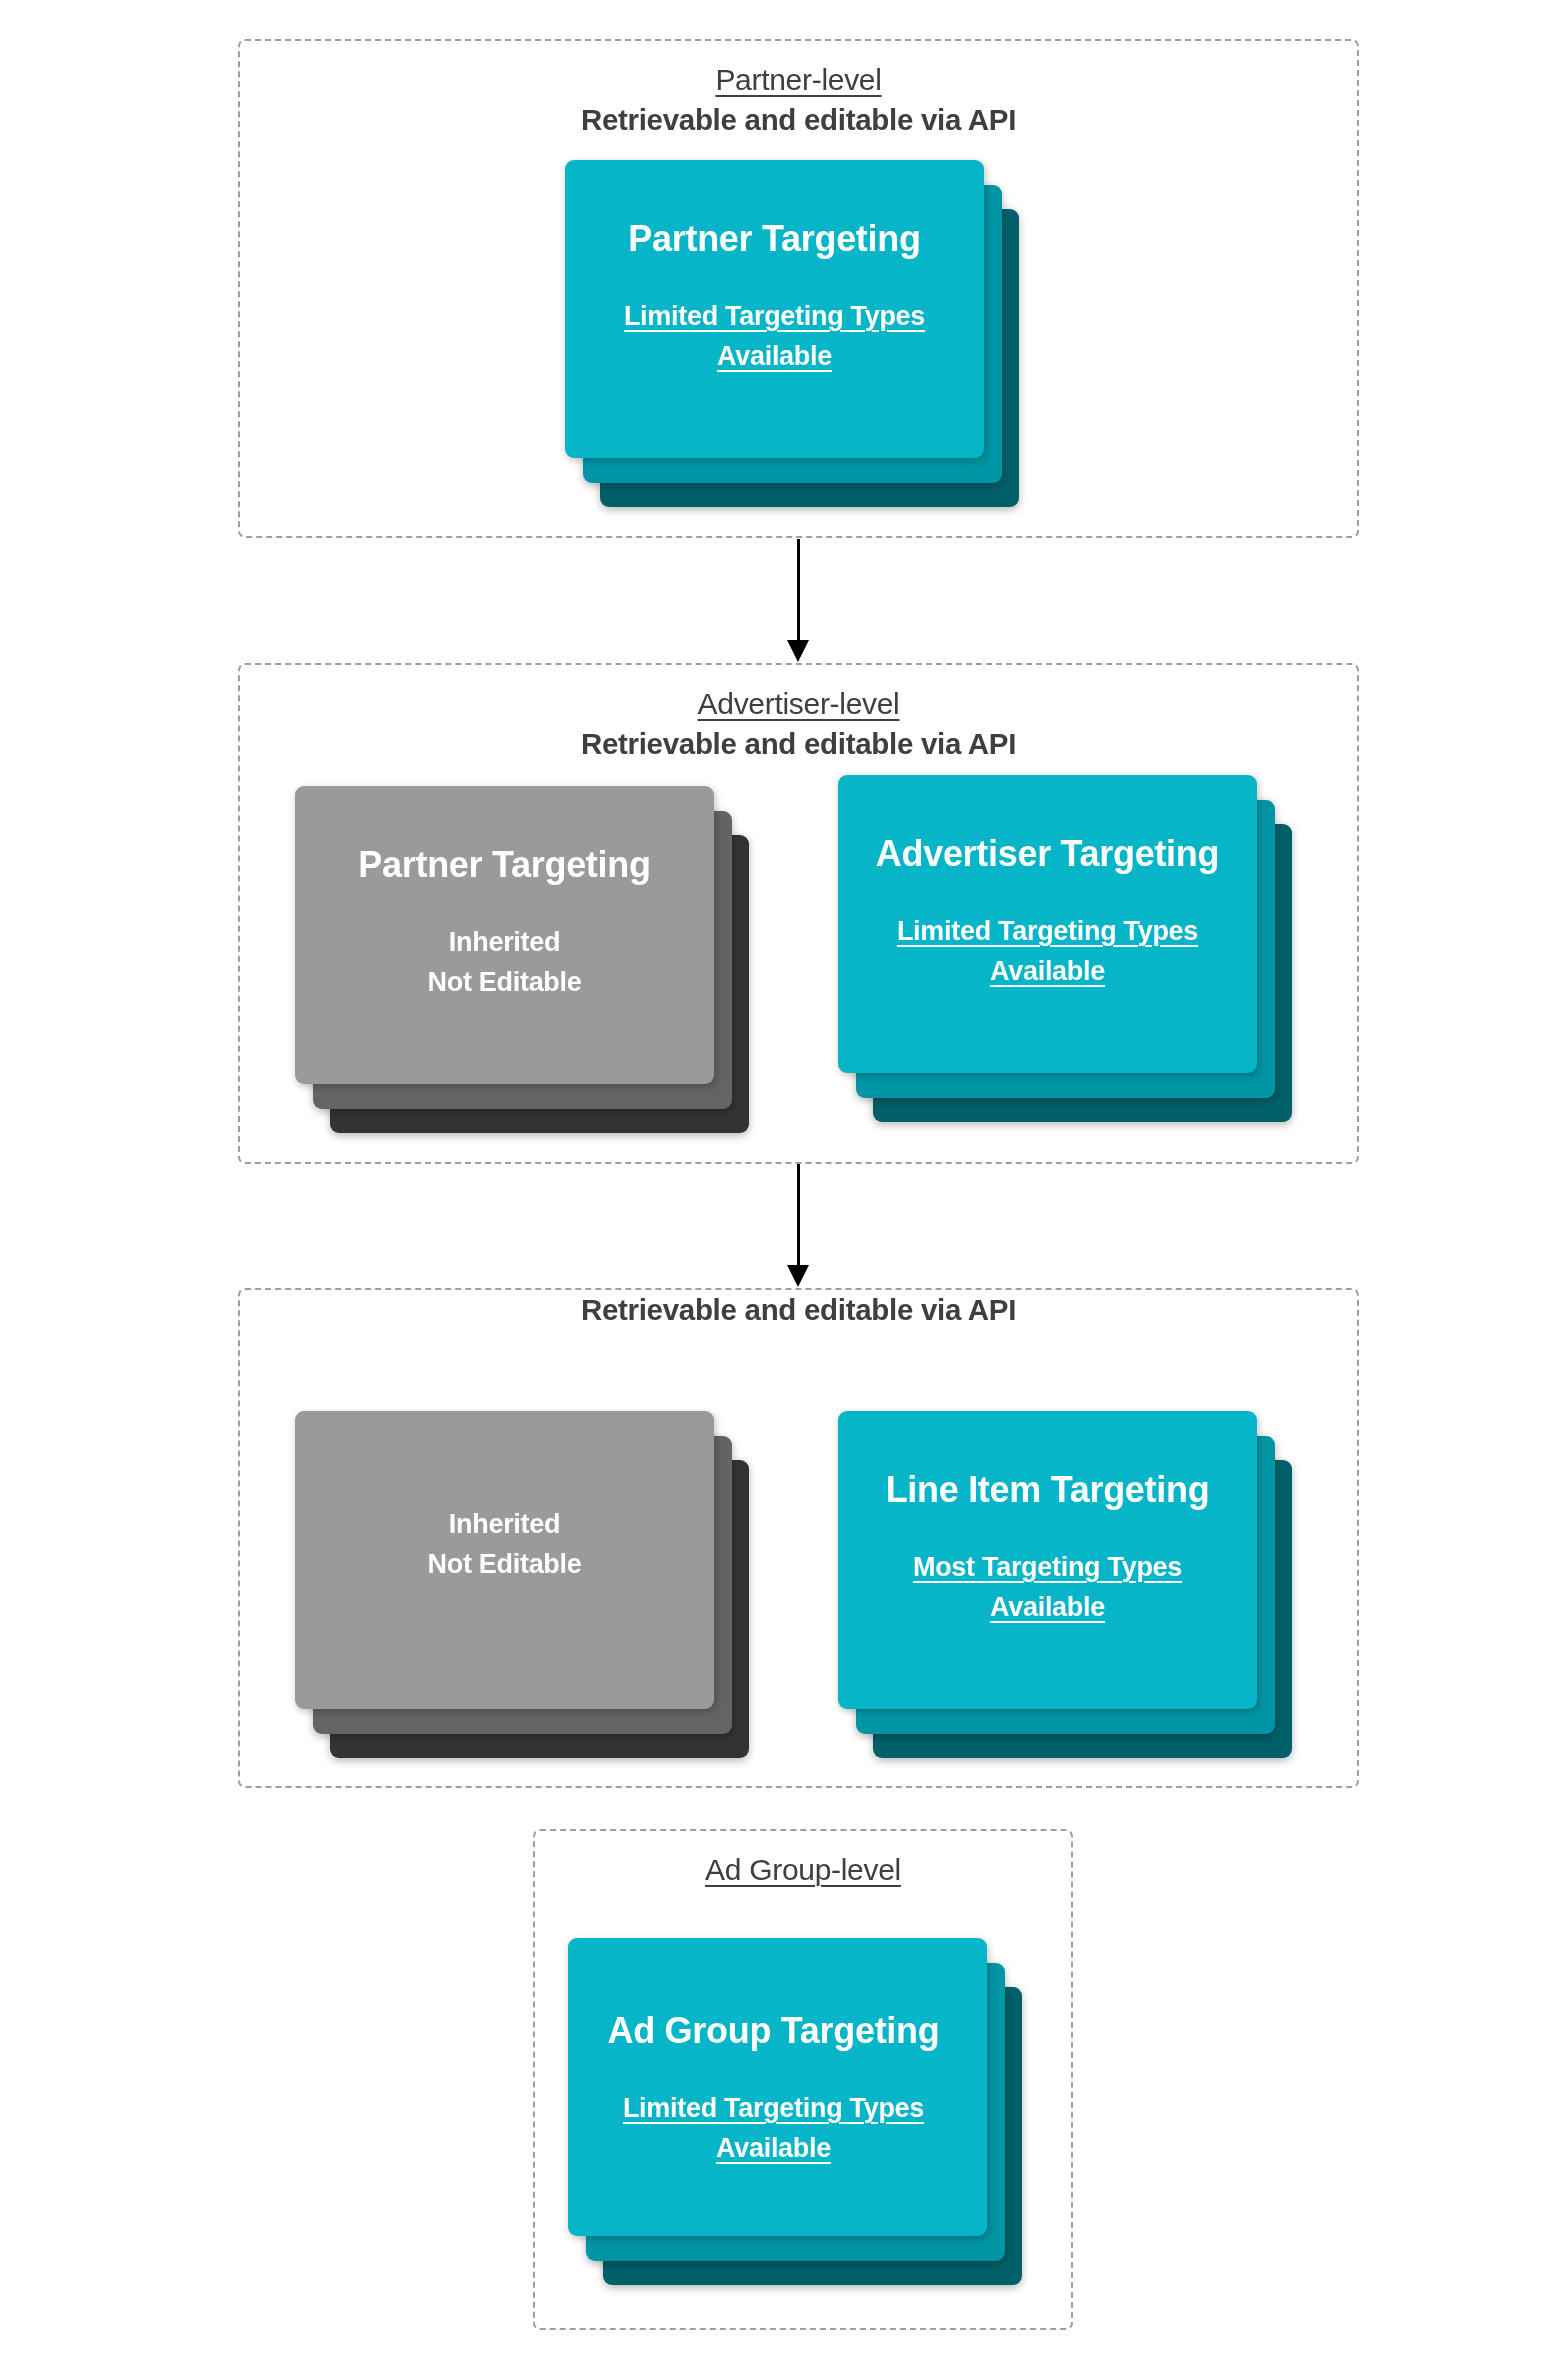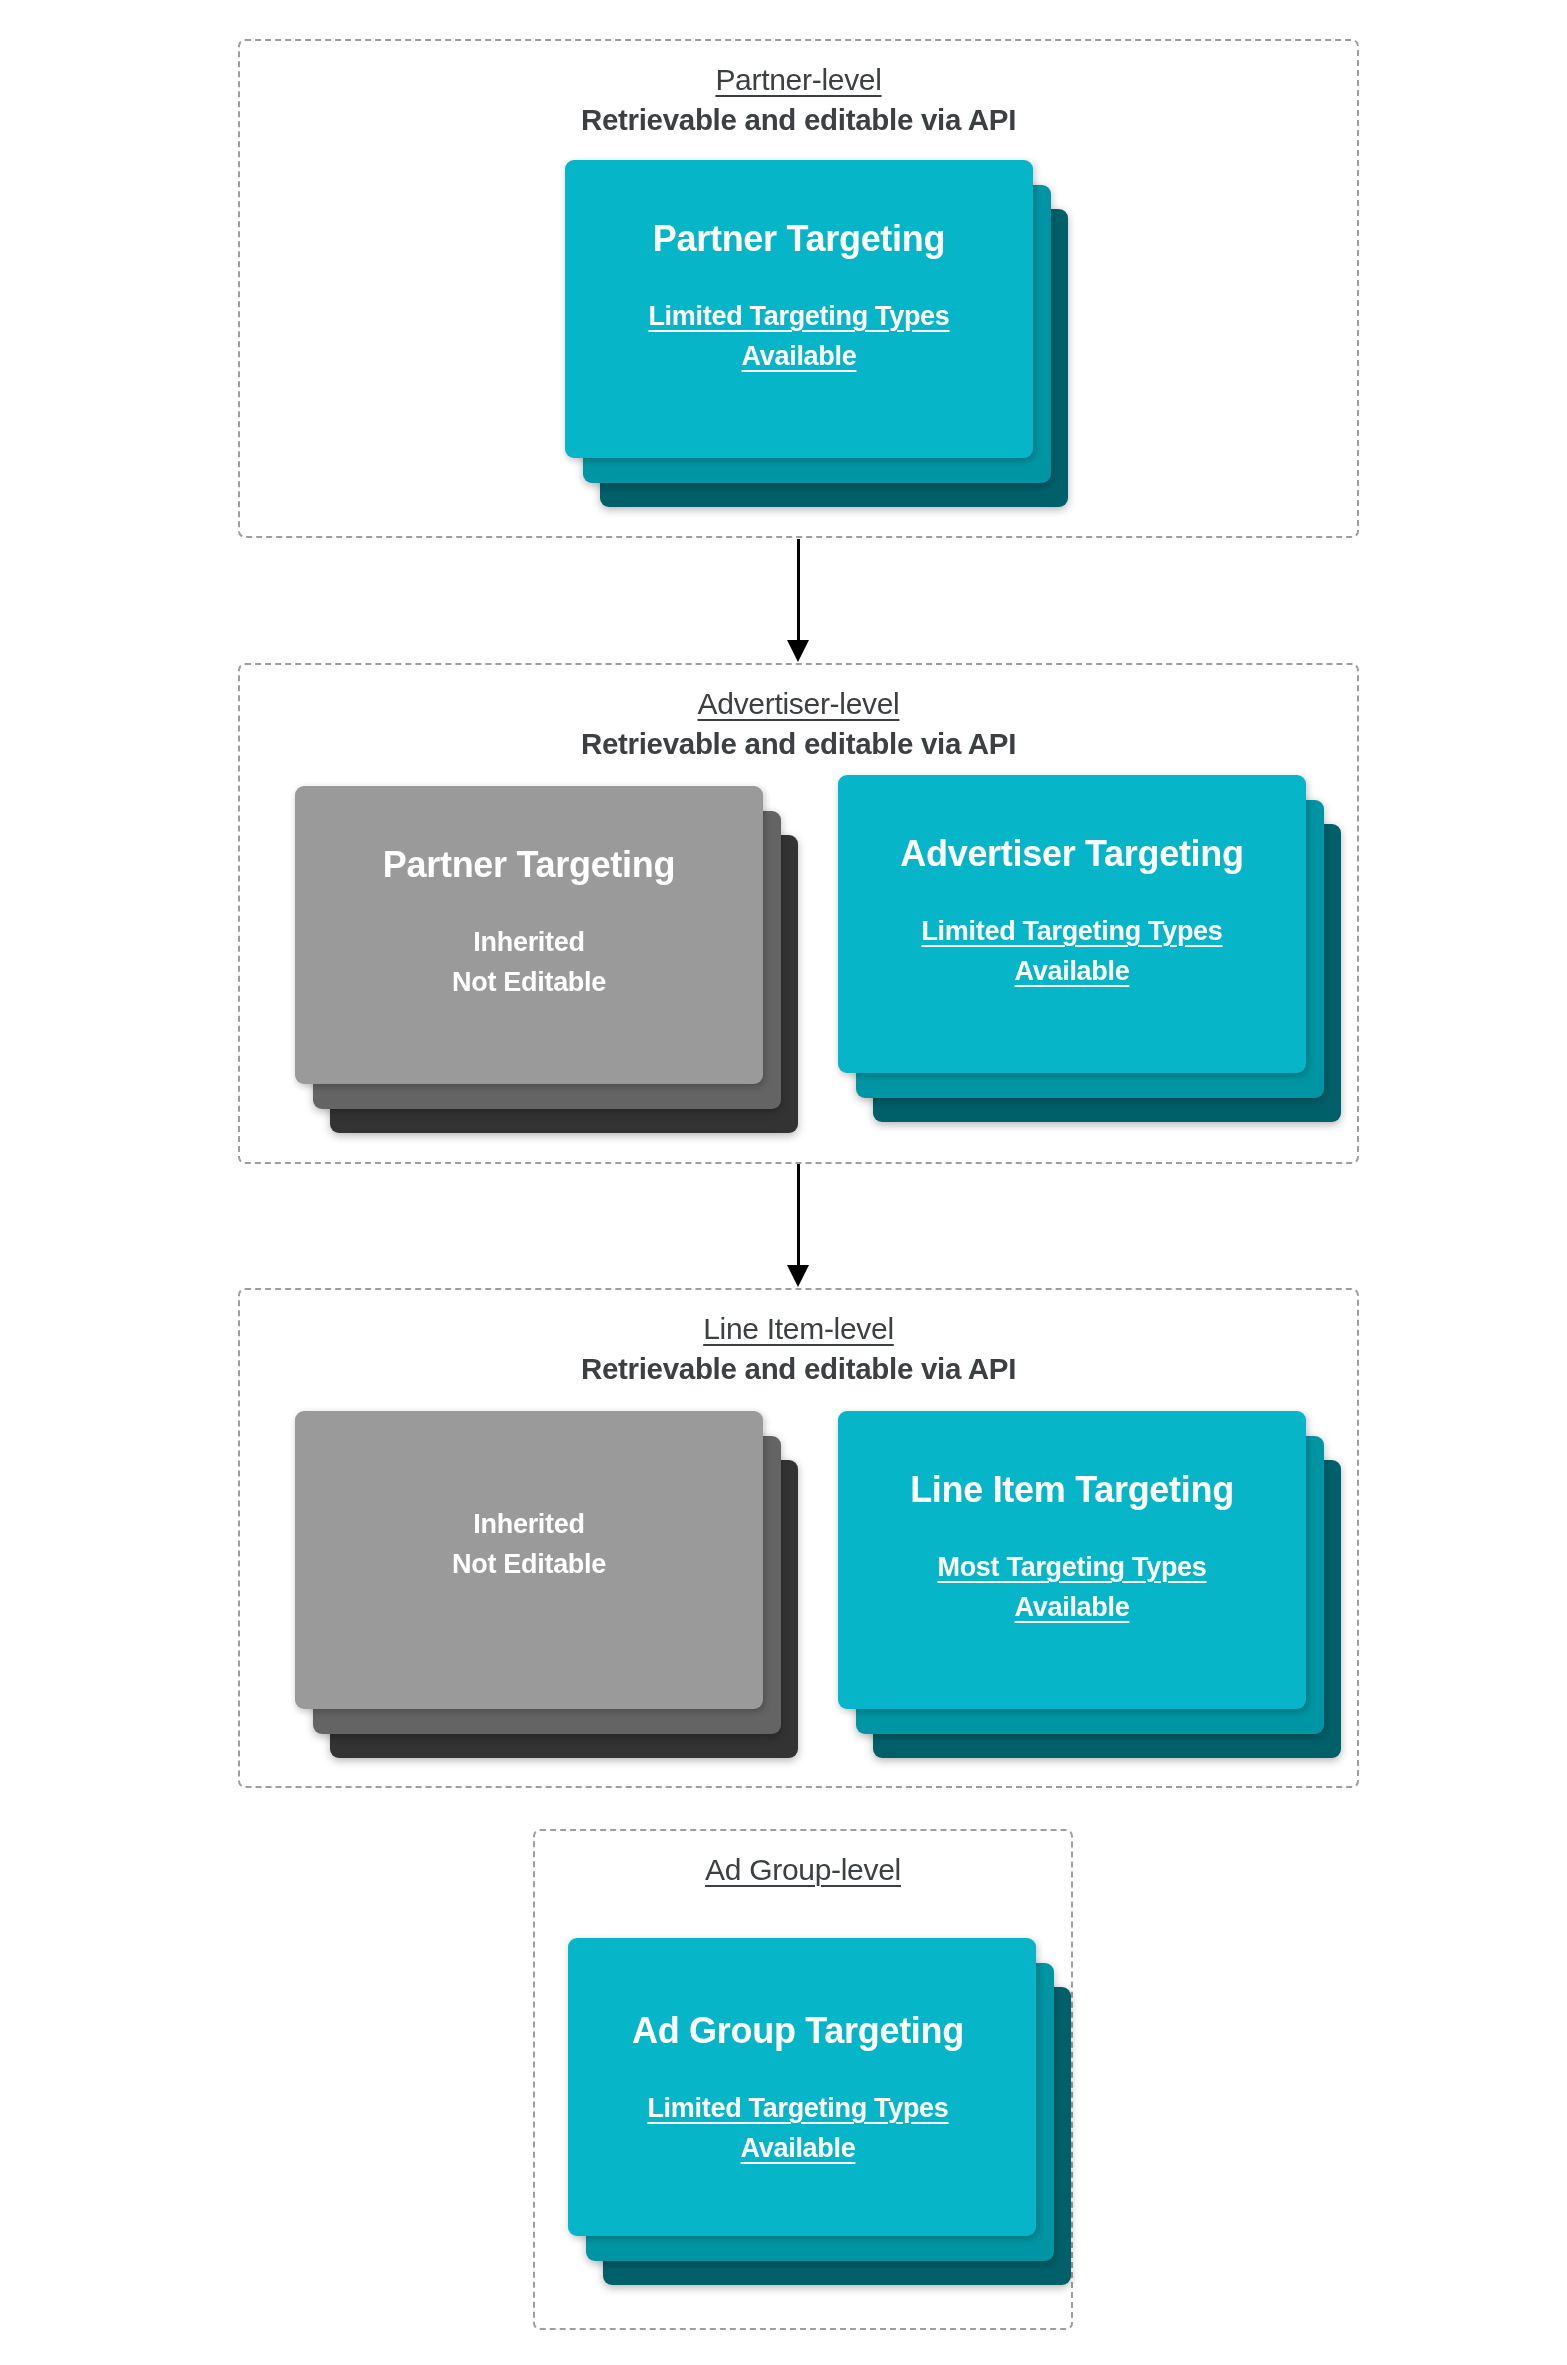--- a/index.html
+++ b/index.html
@@ -36,21 +36,21 @@
     text-decoration:underline;text-decoration-thickness:2.2px;text-underline-offset:4.5px;
     letter-spacing:-0.3px;
   }
   .panel-subtitle{
     font-size:29.5px;line-height:40px;font-weight:bold;color:var(--heading);
     letter-spacing:-0.3px;
   }
   .panel-subtitle.alert{color:var(--alert);}
 
   
-  .stack{position:absolute;width:468px;height:298px;}
+  .stack{position:absolute;width:419px;height:298px;}
   .layer{position:absolute;left:0;top:0;width:100%;height:100%;border-radius:9px;
          box-shadow:0 2.7px 9px rgba(0,0,0,0.28);}
   .layer.back{transform:translate(35px,49px);}
   .layer.mid{transform:translate(18px,25px);}
   .stack.teal .layer.back{background:var(--teal-back);}
   .stack.teal .layer.mid{background:var(--teal-mid);}
   .stack.gray .layer.back{background:var(--gray-back);}
   .stack.gray .layer.mid{background:var(--gray-mid);}
 
   .card{
@@ -142,21 +142,20 @@
       </div>
     </div>
   </div>
 
   <div class="flow-arrow" style="left:787px;top:1164px;height:123px">
     <div class="shaft" style="height:102px"></div>
     <div class="head" style="top:101px"></div>
   </div>
 
   <div class="panel" style="left:238px;top:1288px;width:1121px;height:500px">
-    <div class="panel-title">Line Item-level</div>
     <div class="panel-subtitle">Retrievable and editable via API</div>
 
     <div class="stack gray" style="left:55px;top:121px">
       <div class="layer back"></div>
       <div class="layer mid"></div>
       <div class="card">
         <div class="card-sub">
           <span>Inherited</span>
           <span>Not Editable</span>
         </div>

